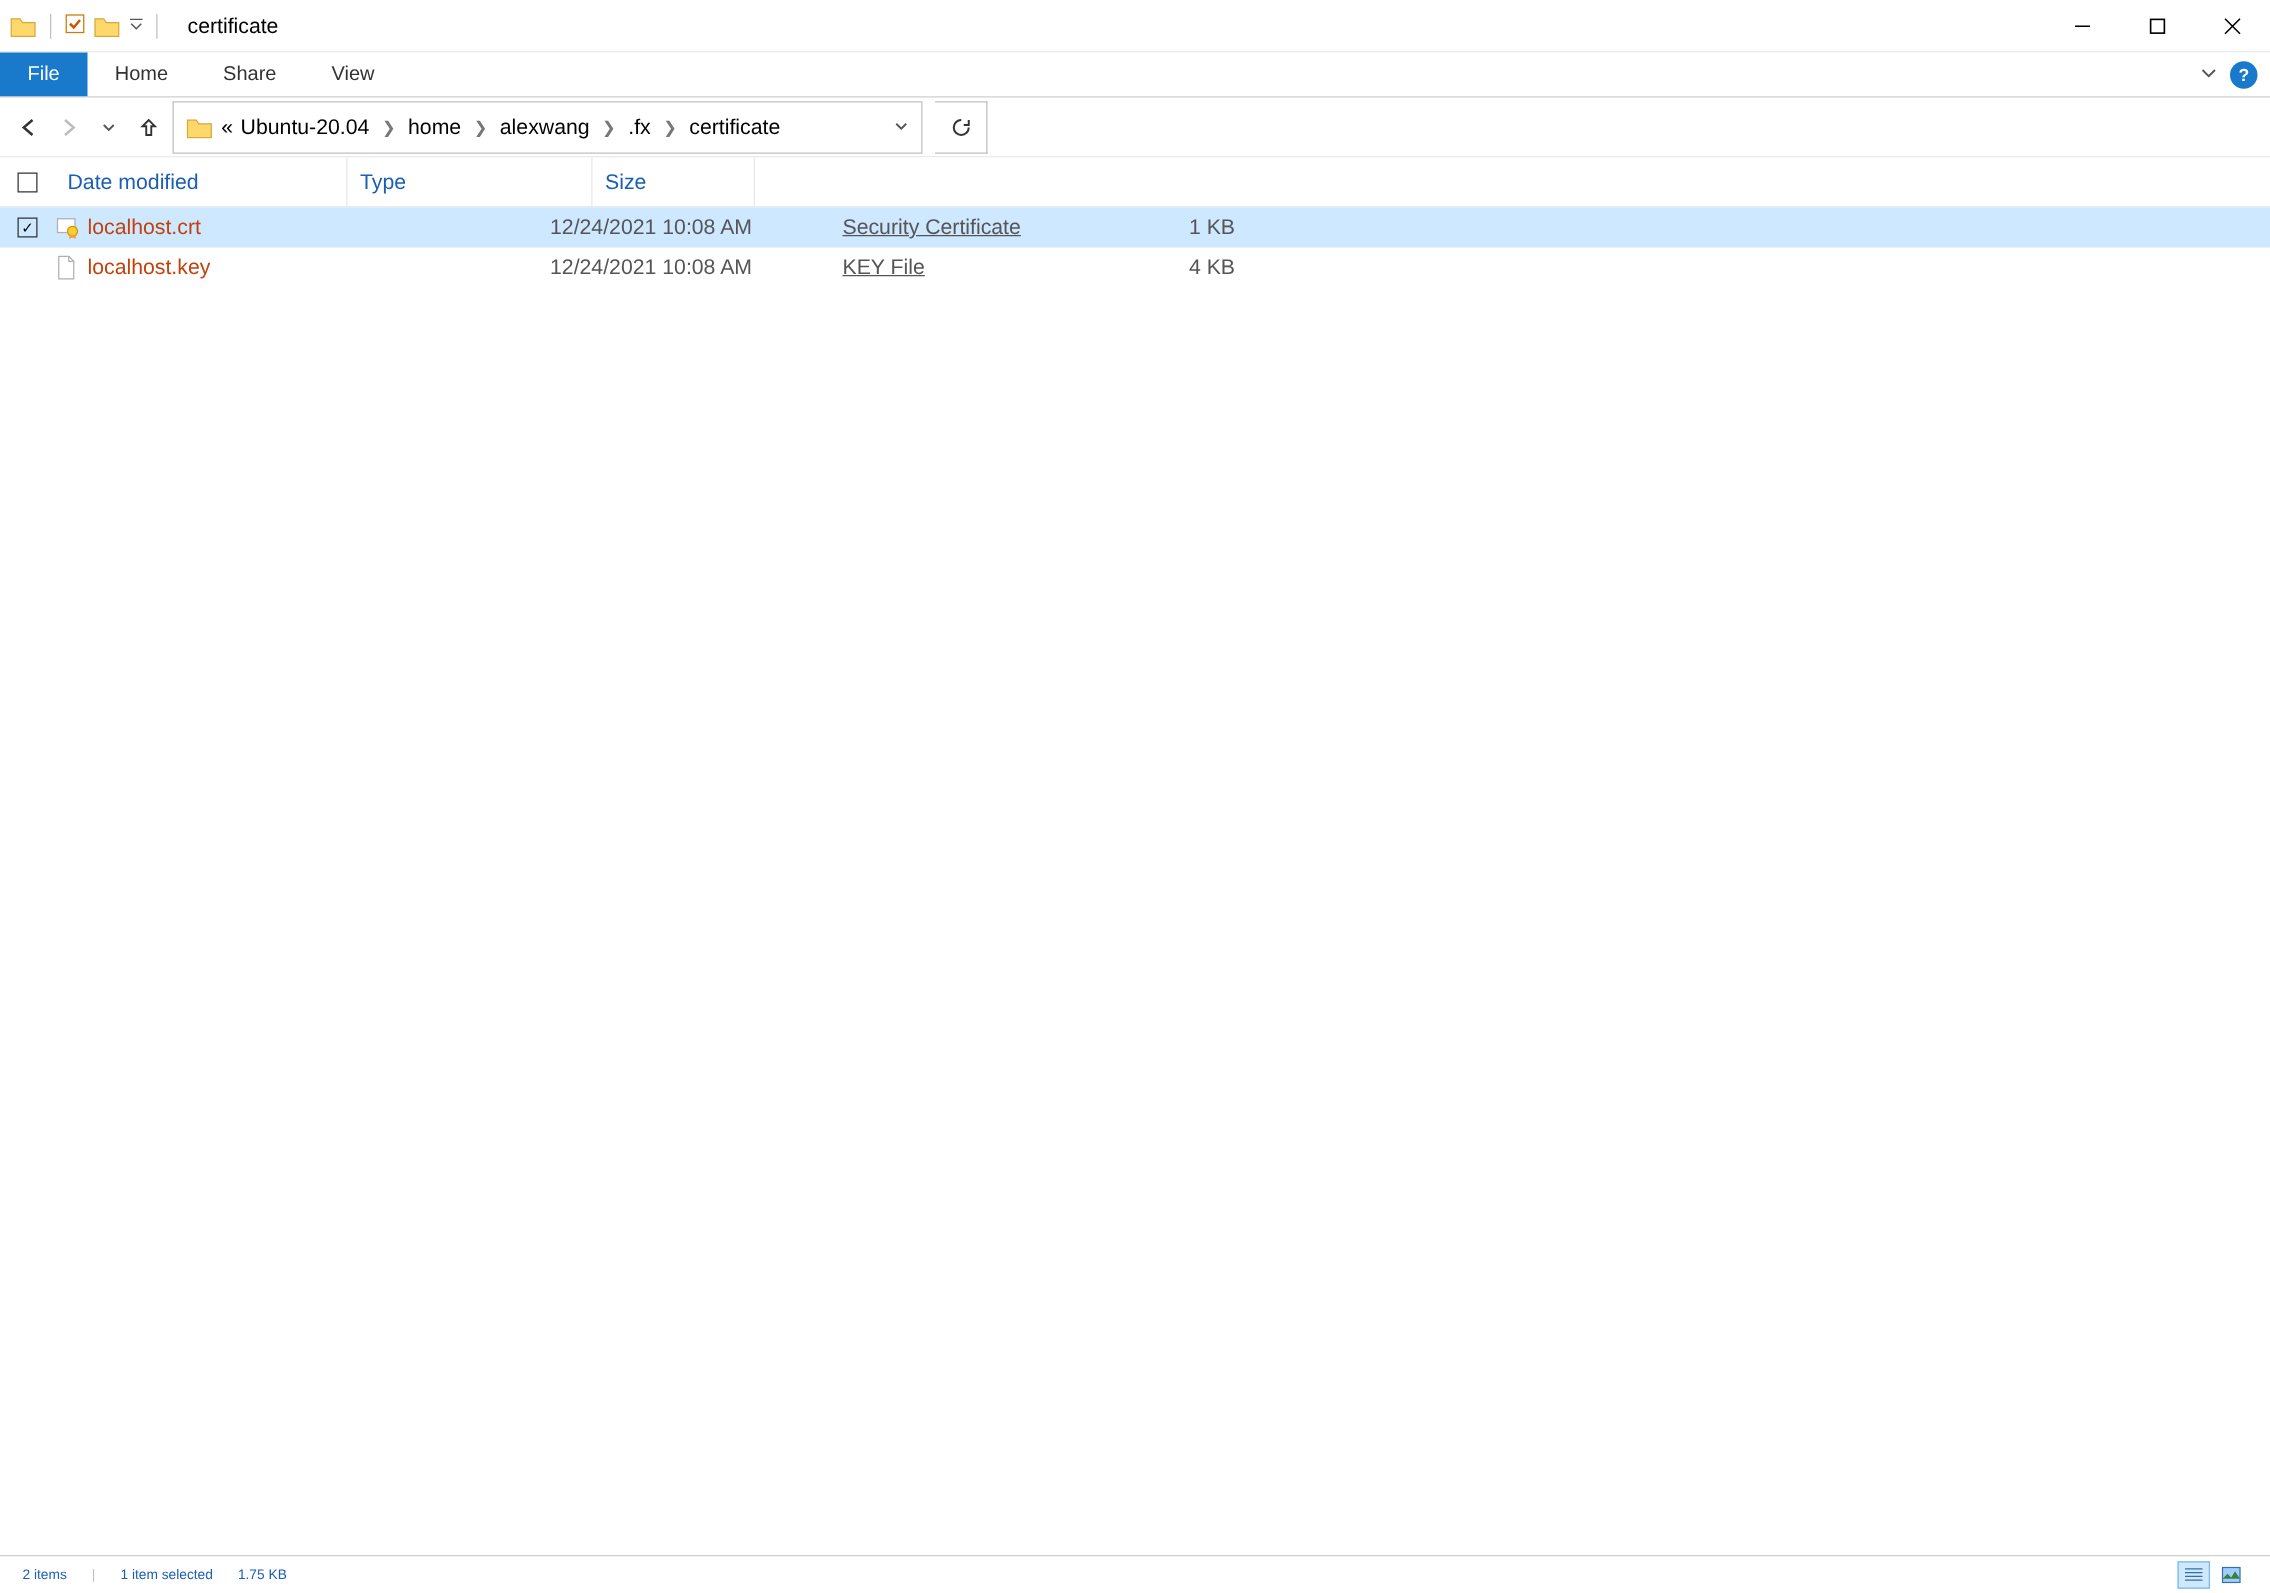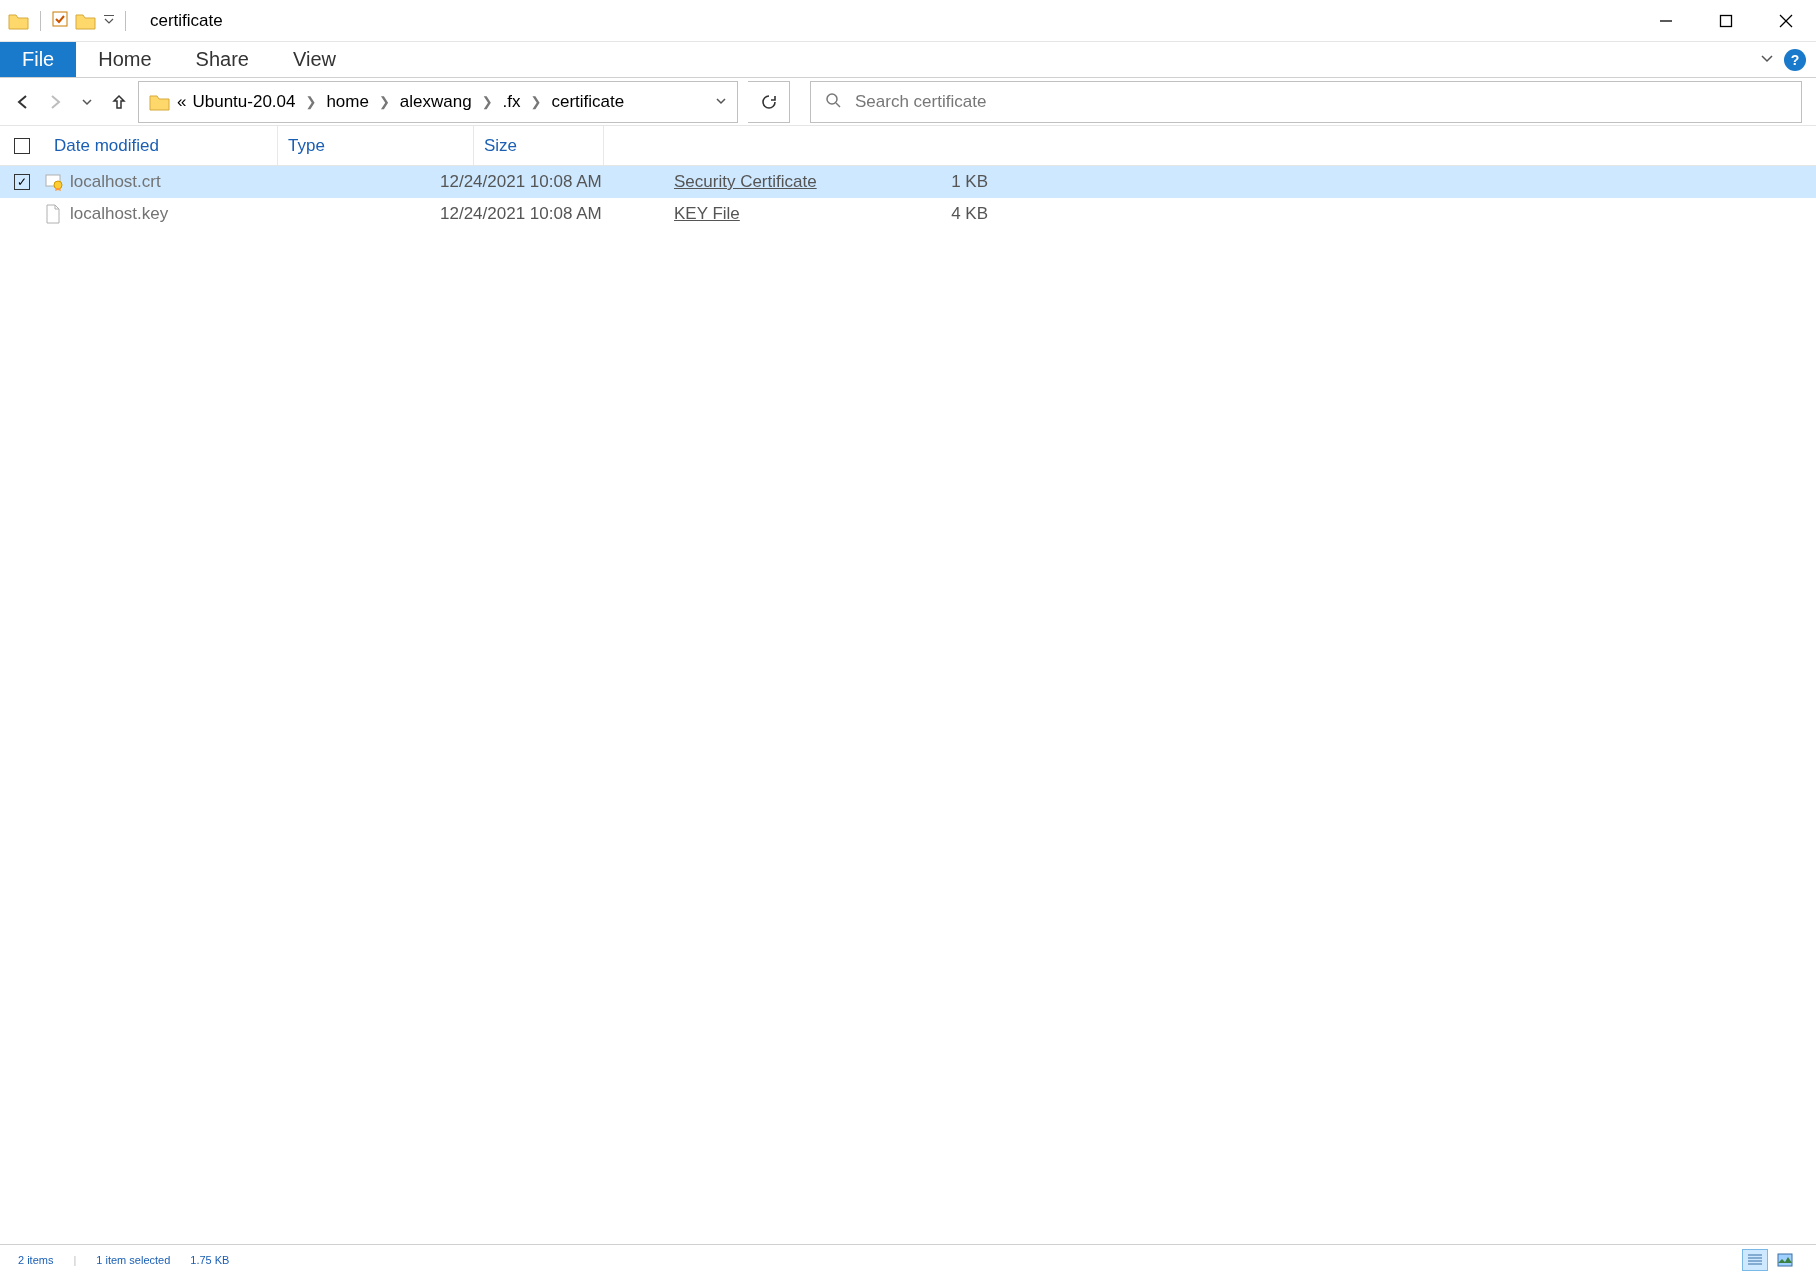--- a/index.html
+++ b/index.html
@@ -9,21 +9,21 @@
     .qat { display: flex; align-items: center; gap: 6px; padding: 0 8px; height: 100%; }
     .qat-sep { width: 1px; height: 20px; background: #c0c0c0; margin: 0 4px; }
     .folder-icon { width: 22px; height: 18px; }
     .folder-icon svg, .cert-icon svg, .file-icon svg { display: block; }
     .title-text { font-size: 17px; margin-left: 12px; color: #000; }
     .win-controls { margin-left: auto; display: flex; height: 100%; }
     .win-btn { width: 60px; height: 100%; display: flex; align-items: center; justify-content: center; background: transparent; border: none; }
     .win-btn svg { stroke: #000; }
     
     .ribbon { height: 36px; display: flex; align-items: stretch; background: #fff; border-bottom: 1px solid #d0d0d0; position: relative; }
-    .ribbon-tab { padding: 0 22px; display: flex; align-items: center; font-size: 20px; color: #333; }
+    .ribbon-tab { padding: 0 22px; display: flex; align-items: center; font-size: 16px; color: #333; }
     .ribbon-tab.file { background: #1979ca; color: #fff; }
     .ribbon-right { margin-left: auto; display: flex; align-items: center; gap: 10px; padding-right: 10px; }
     .help-circle { width: 22px; height: 22px; border-radius: 50%; background: #1979ca; color: #fff; display: flex; align-items: center; justify-content: center; font-size: 14px; font-weight: bold; }
     .chevron { width: 14px; height: 14px; }
     
     .nav-row { height: 48px; display: flex; align-items: center; padding: 0 14px; gap: 10px; background: #fff; border-bottom: 1px solid #e5e5e5; }
     .nav-btns { display: flex; align-items: center; gap: 14px; }
     .nav-arrow { width: 18px; height: 18px; display: flex; align-items: center; justify-content: center; }
     .nav-arrow.disabled svg { stroke: #bdbdbd; }
     .address-bar { flex: 1; max-width: 600px; height: 42px; border: 1px solid #c0c0c0; display: flex; align-items: center; padding: 0 10px; font-size: 17px; gap: 6px; }
@@ -44,21 +44,21 @@
     .c-type { width: 196px; }
     .c-size { width: 130px; }
     .sort-caret { font-size: 10px; color: #666; margin-left: auto; margin-right: 8px; position: relative; top: -10px; }
     .files { }
     .file-row { height: 32px; display: flex; align-items: center; font-size: 17px; }
     .file-row.selected { background: #cde8ff; }
     .r-check { width: 44px; display: flex; justify-content: center; align-items: center; }
     .checkbox { width: 16px; height: 16px; border: 1.5px solid #333; display: flex; align-items: center; justify-content: center; }
     .checkbox.checked::after { content: "✓"; font-size: 12px; line-height: 1; }
     .r-icon { width: 26px; display: flex; align-items: center; }
-    .r-name { width: 370px; color: #737373; }
+    .r-name { width: 370px; color: #c2410c; }
     .r-date { width: 234px; color: #555; }
     .r-type { width: 196px; color: #555; text-decoration: underline; }
     .r-size { width: 130px; color: #555; text-align: right; padding-right: 12px; }
     
     .status-bar { height: 30px; border-top: 1px solid #d0d0d0; display: flex; align-items: center; padding: 0 18px; font-size: 11px; color: #1a5fb4; gap: 20px; }
     .status-sep { color: #c0c0c0; }
     .status-right { margin-left: auto; display: flex; gap: 4px; }
     .view-btn { width: 26px; height: 22px; border: 1px solid transparent; display: flex; align-items: center; justify-content: center; }
     .view-btn.active { background: #cde8ff; border-color: #7ab8e8; }
     .hidden-box { visibility: hidden; }
@@ -171,27 +171,20 @@
     <span class="crumb">certificate</span>
     <span class="addr-dropdown"><svg width="12" height="12" viewBox="0 0 12 12">
           <path d="M2 4 l4 4 l4 -4" fill="none" stroke="#555" stroke-width="1.5"></path>
         </svg></span>
   </div>
   <div class="refresh-box">
     <svg width="16" height="16" viewBox="0 0 16 16">
         <path d="M8 2 a6 6 0 1 0 6 6" fill="none" stroke="#333" stroke-width="1.6"></path>
         <path d="M14 2 v4 h-4" fill="none" stroke="#333" stroke-width="1.6"></path>
       </svg>
-  </div>
-  <div class="search-box">
-    <span><svg width="16" height="16" viewBox="0 0 16 16">
-          <circle cx="7" cy="7" r="5" fill="none" stroke="#777" stroke-width="1.5"></circle>
-          <line x1="11" y1="11" x2="15" y2="15" stroke="#777" stroke-width="1.5"></line>
-        </svg></span>
-    <input type="text" placeholder="Search certificate" style="">
   </div>
 </div>
 
 <div class="content">
   <div class="col-headers">
     <div class="col-h c-check">
         <span class="checkbox"></span>
       </div>
     <div class="col-h c-date">Date modified</div>
     <div class="col-h c-type">Type</div>

